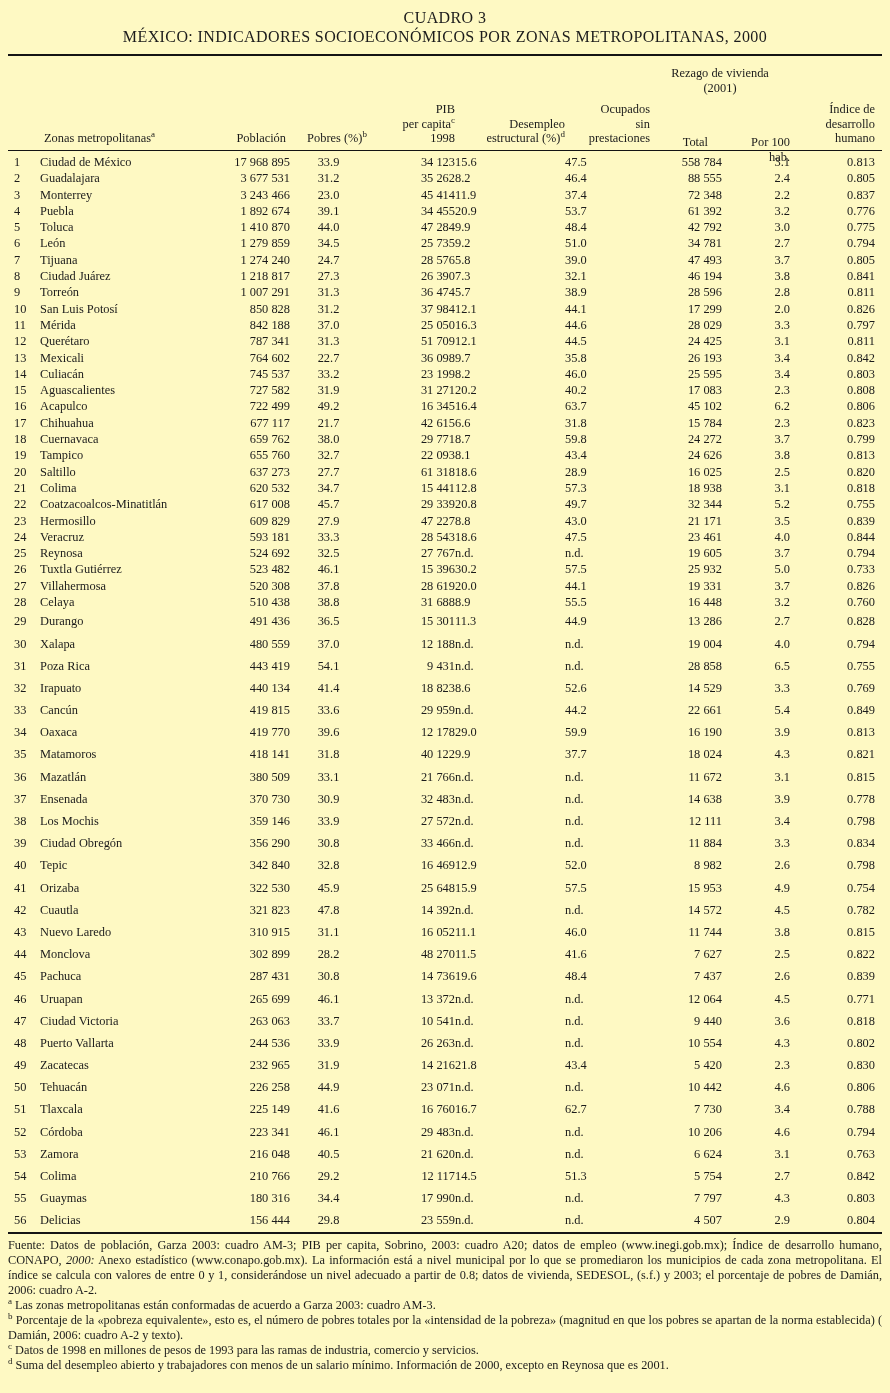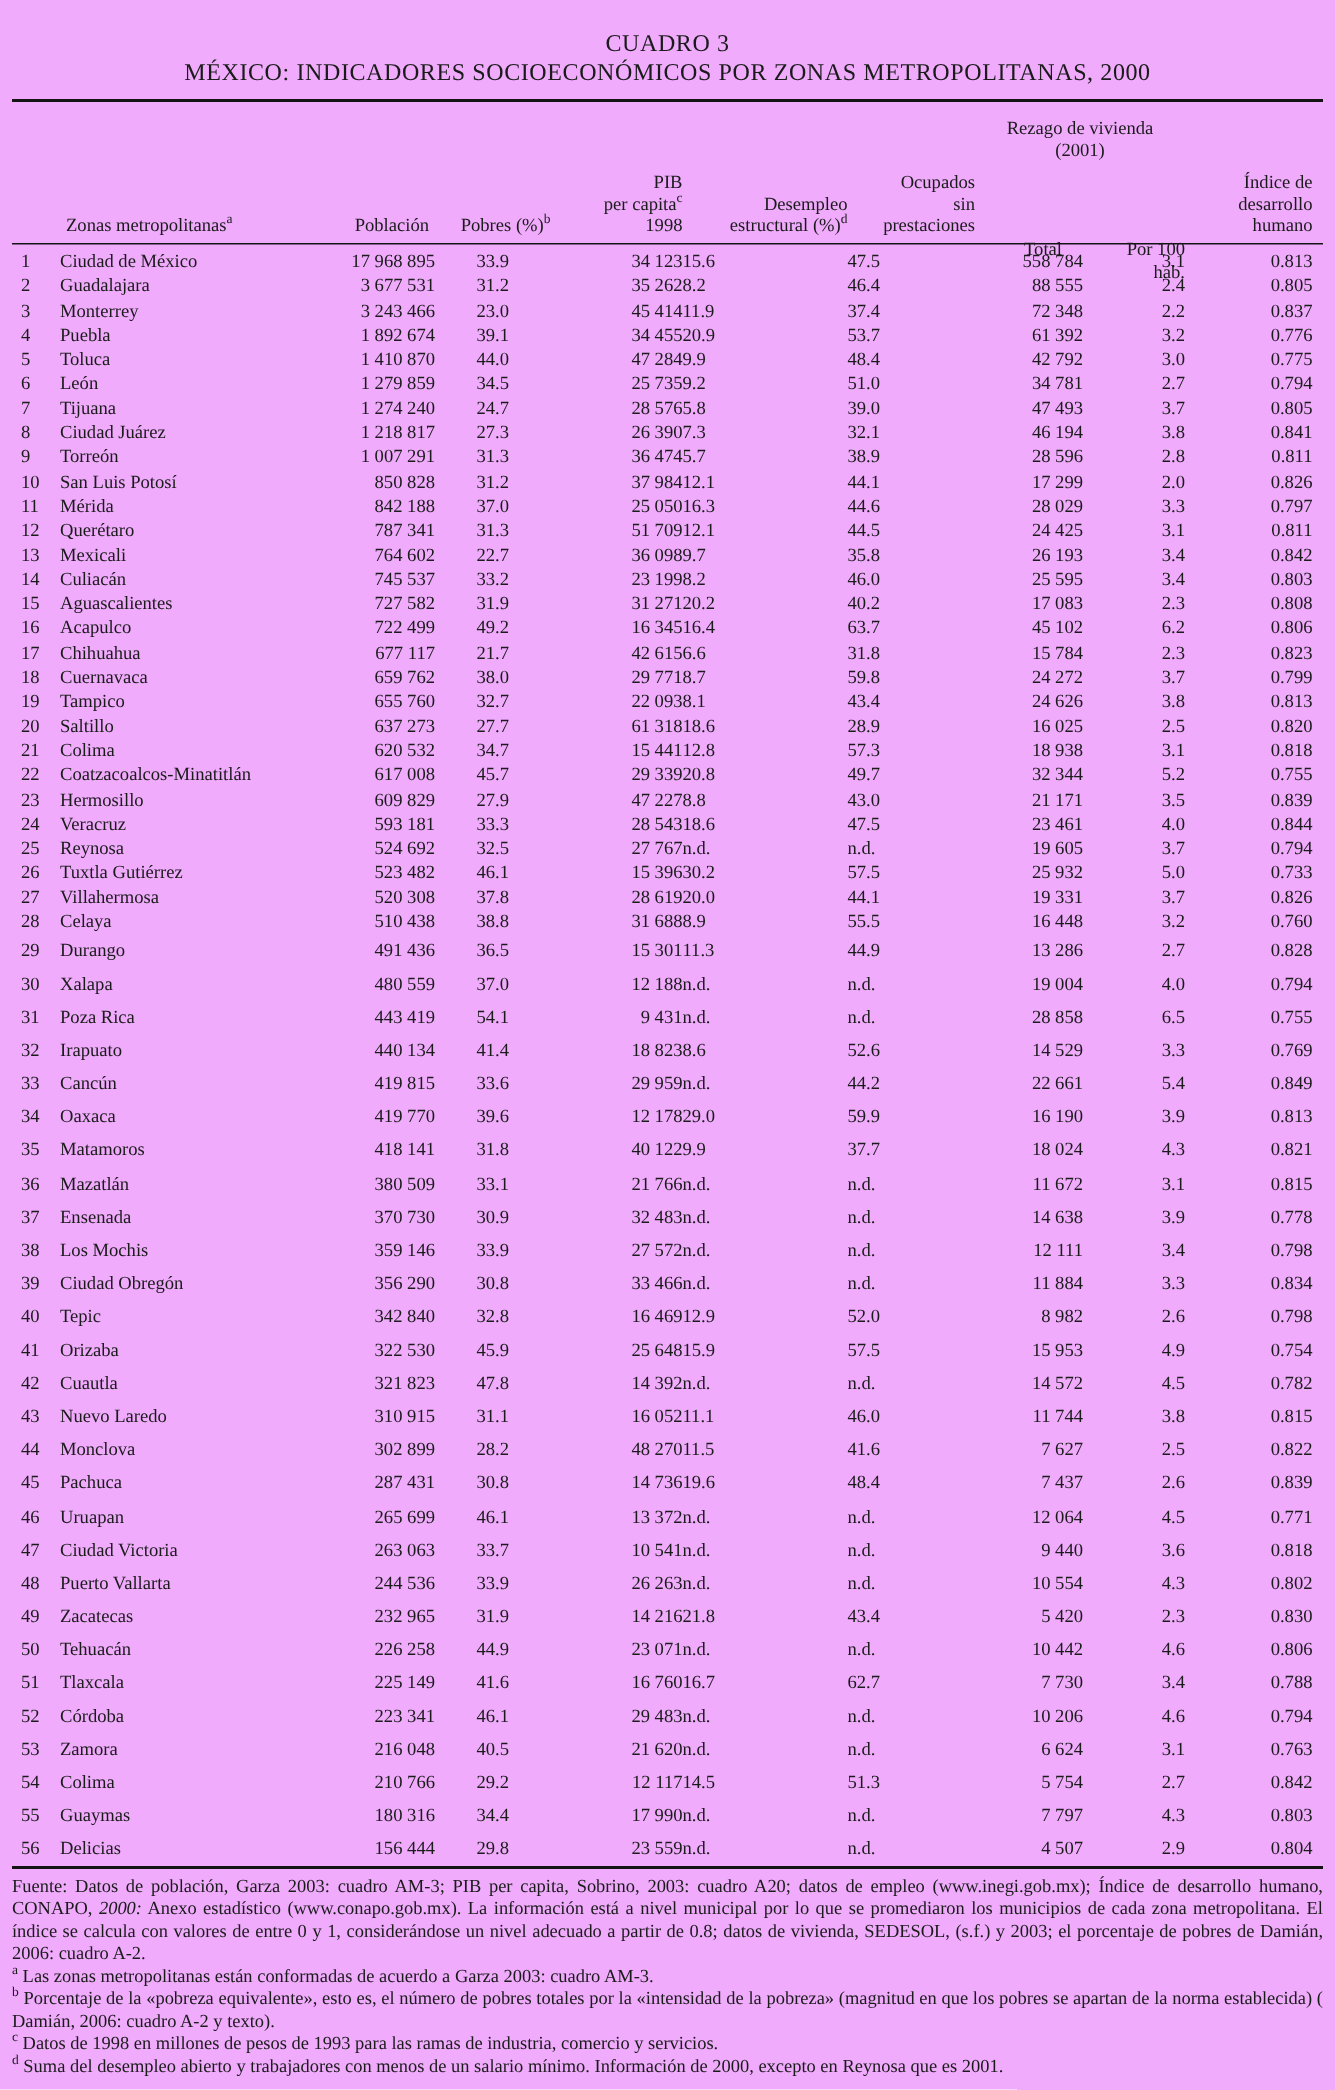--- a/index.html
+++ b/index.html
@@ -1,23 +1,23 @@
 <!DOCTYPE html>
 <html><head>
 <meta charset="utf-8">
 <style>
   html, body { margin: 0; padding: 0; background: #ffffff; }
   .page {
     width: 890px; height: 1393px;
-    background: #f0abfc;
+    background: #fef9c3;
     color: #1b1b1b;
     font-family: "Liberation Serif", "DejaVu Serif", serif;
     position: relative;
     box-sizing: border-box;
-    padding: 12px 8px;
+    padding: 0 8px;
     overflow: hidden;
   }
   
   .title-block { text-align: center; padding-top: 8px; }
   .title-line { font-size: 16px; line-height: 19px; letter-spacing: 0.4px; }
   
   .rule-top    { border-top: 2px solid #141414; margin-top: 8px; }
   .rule-mid    { border-top: 1.5px solid #141414; }
   .rule-bottom { border-top: 2px solid #141414; }
   
@@ -40,21 +40,20 @@
   .th-ocupados  { width: 85px;  text-align: right; }
   .th-idh       { width: 85px;  text-align: right; }
   .th-group {
     width: 140px;
     align-self: stretch;
     display: flex;
     flex-direction: column;
     justify-content: space-between;
     padding-top: 10px;
     box-sizing: border-box;
-    gap: 12px;
   }
   .rezago-label { text-align: center; }
   .rezago-sub { display: flex; margin-top: 40px; }
   .th-total  { width: 72px; text-align: right; padding-right: 14px; box-sizing: border-box; }
   .th-por100 { width: 68px; text-align: right; }
   
   .tbody { padding-top: 3px; }
   .tr { display: flex; height: 16.3px; line-height: 16.3px; font-size: 12.4px; }
   .tr.tall { height: 22.2px; line-height: 22.2px; }
   .td { box-sizing: border-box; white-space: nowrap; }

